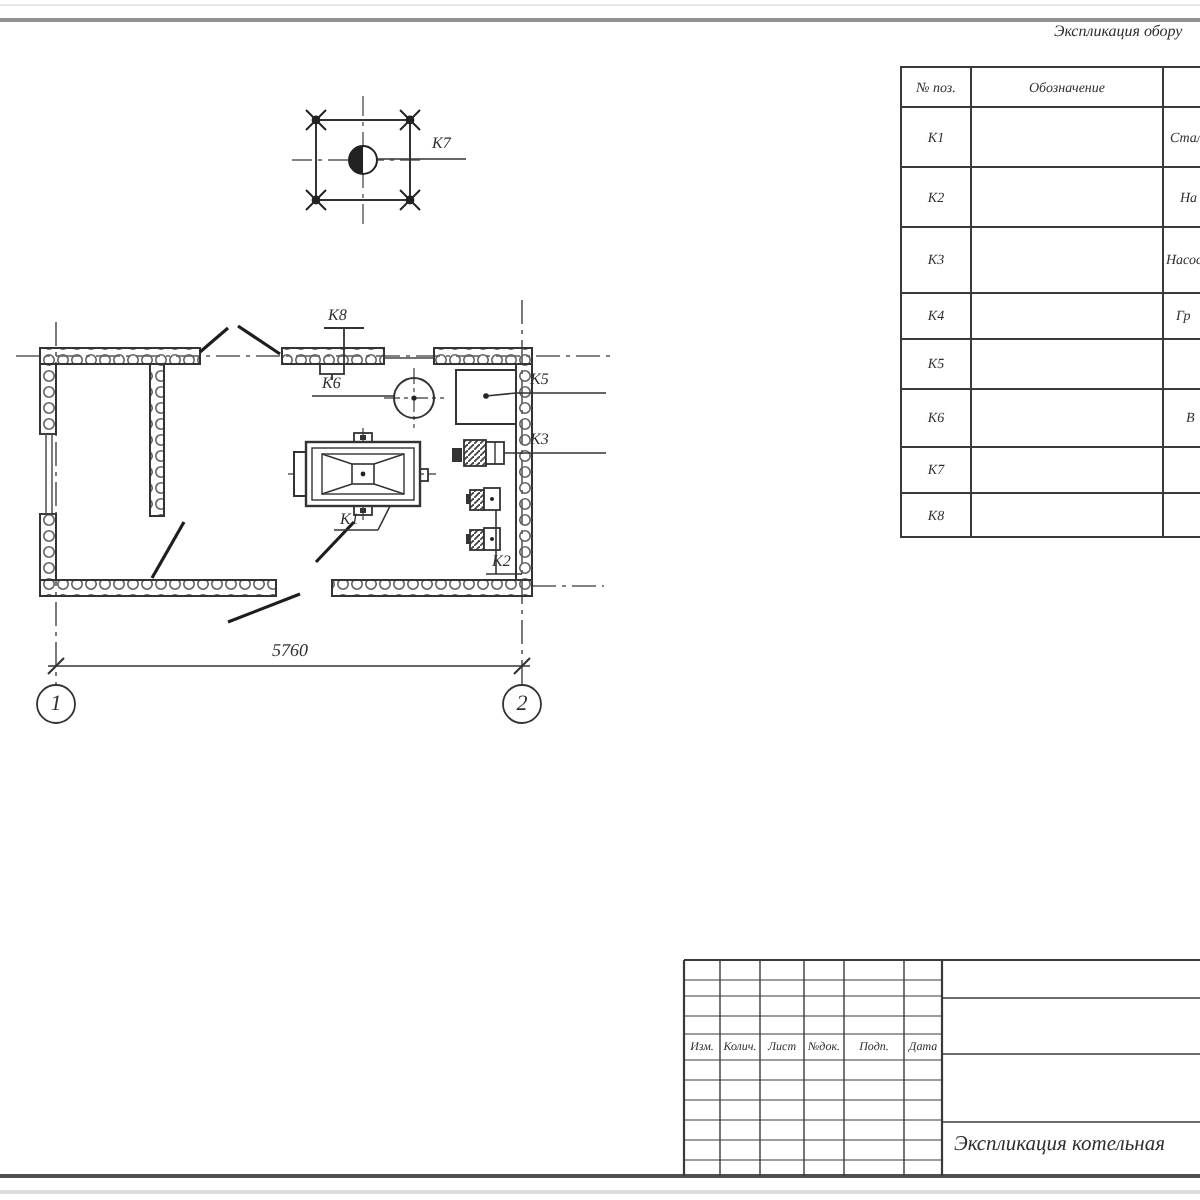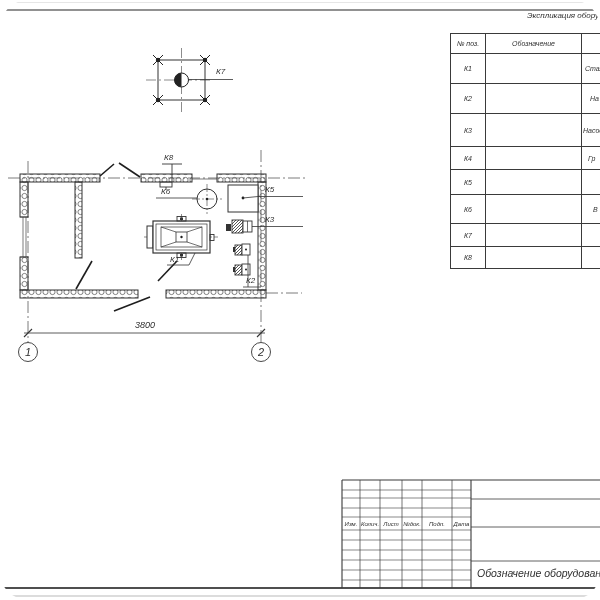--- a/index.html
+++ b/index.html
@@ -1,17 +1,17 @@
 <!DOCTYPE html>
 <html><head>
 <meta charset="utf-8">
 <style>
   html,body{margin:0;padding:0;background:#fff;}
   .sheet{position:relative;width:600px;height:600px;background:#ffffff;overflow:hidden;
-         font-family:Liberation Sans, sans-serif;color:#333;border-radius:28px;}
+         font-family:Liberation Serif, serif;color:#333;}
   .edge{position:absolute;left:0;width:600px;}
   .edge.tl{top:2px;height:1px;background:#e6e6e6;}
   .edge.td{top:9px;height:2px;background:#919191;}
   .edge.bd{top:587px;height:2px;background:#4f4f4f;}
   .edge.bl{top:595px;height:2px;background:#dcdcdc;}
   .lw{position:absolute;left:0;top:0;}
   .lbl{position:absolute;font-style:italic;color:#2f2f2f;white-space:nowrap;}
   .f8{font-size:8px;line-height:8px;}
   .f9{font-size:9px;line-height:9px;}
   .ctr{text-align:center;}
@@ -284,27 +284,27 @@
   </div>
 
   <div class="lbl f8" style="left:216px;top:68px;">К7</div>
   <div class="lbl f8" style="left:164px;top:154px;">К8</div>
   <div class="lbl f8" style="left:161px;top:188px;">К6</div>
   <div class="lbl f8" style="left:265px;top:186px;">К5</div>
   <div class="lbl f8" style="left:265px;top:216px;">К3</div>
   <div class="lbl f8" style="left:170px;top:256px;">К1</div>
   <div class="lbl f8" style="left:246px;top:277px;">К2</div>
 
-  <div class="lbl f9 ctr" style="left:110px;top:321px;width:70px;">3800</div>
+  <div class="lbl f9 ctr" style="left:110px;top:321px;width:70px;">5760</div>
 
   <div class="axnum" style="left:19px;top:346px;">1</div>
   <div class="axnum" style="left:252px;top:346px;">2</div>
 
   <div class="tbh" style="left:342px;width:18px;">Изм.</div>
   <div class="tbh" style="left:360px;width:20px;">Колич.</div>
   <div class="tbh" style="left:380px;width:22px;">Лист</div>
   <div class="tbh" style="left:402px;width:20px;">№док.</div>
   <div class="tbh" style="left:422px;width:30px;">Подп.</div>
   <div class="tbh" style="left:452px;width:19px;">Дата</div>
 
-  <div class="tb-sheet" style="top:567px;">Обозначение оборудован</div>
+  <div class="tb-sheet" style="top:567px;">Экспликация котельная</div>
 
 </div>
 
 </body></html>

